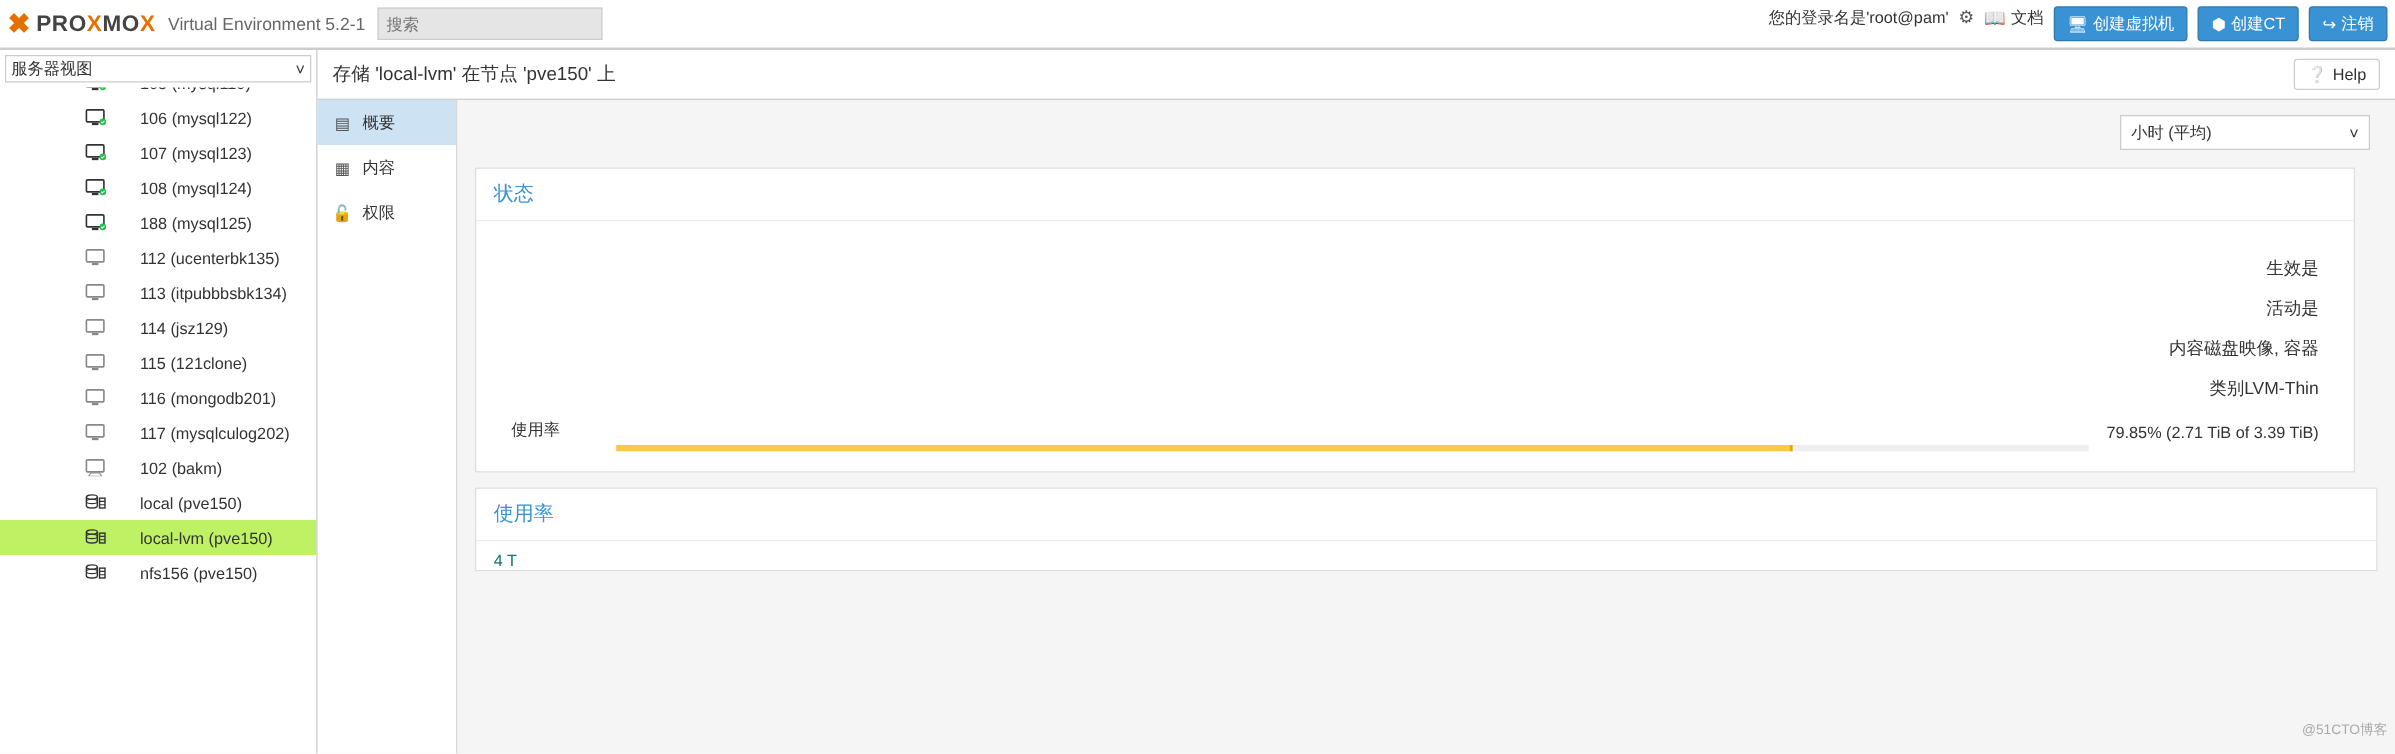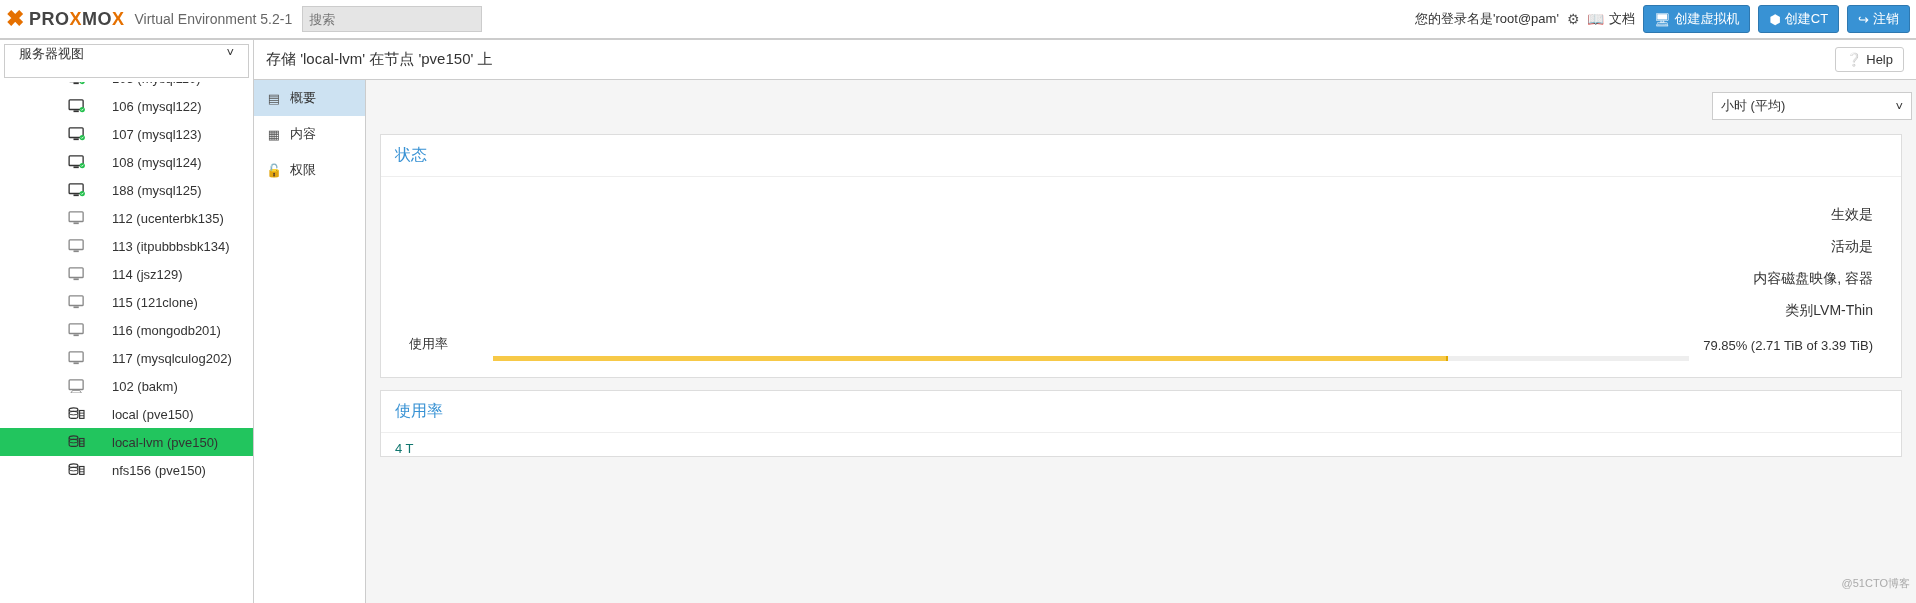--- a/index.html
+++ b/index.html
@@ -4,49 +4,49 @@
 <style>
 * { box-sizing: border-box; margin: 0; padding: 0; }
 body { font-family: "Helvetica Neue", Arial, sans-serif; font-size: 13px; color: #333; background: #fff; overflow: hidden; width: 1916px; height: 603px; }
 .hdr { height: 40px; background: #fff; border-bottom: 2px solid #ccc; display: flex; align-items: center; padding: 0 6px; }
 .logo { display: flex; align-items: center; font-weight: bold; font-size: 18px; letter-spacing: .5px; }
 .logo-x { color: #e57000; font-size: 22px; margin-right: 4px; font-weight: 900; }
 .logo-txt1 { color: #444; }
 .logo-txt2 { color: #e57000; }
 .ver { color: #666; margin-left: 10px; font-size: 14px; }
 .search { margin-left: 10px; width: 180px; height: 26px; border: 1px solid #ccc; padding: 0 6px; font-size: 13px; background: #e5e5e5; }
-.hdr-r { margin-left: auto; display: flex; align-items: center; gap: 8px; }
+.hdr-r { margin-left: auto; display: flex; align-items: flex-start; gap: 8px; }
 .login { color: #333; }
 .gear, .book { color: #555; font-size: 14px; }
 .docs { display: flex; align-items: center; gap: 4px; color: #333; cursor: pointer; }
 .btn { background: #3892d4; color: #fff; border: 1px solid #2e78b0; border-radius: 3px; padding: 4px 10px; font-size: 13px; cursor: pointer; display: flex; align-items: center; gap: 4px; }
 .main { display: flex; height: calc(100% - 40px); }
 .side { width: 254px; border-right: 1px solid #ccc; display: flex; flex-direction: column; }
-.view-sel { height: 34px; border: 1px solid #ccc; margin: 4px; display: flex; align-items: flex-start; padding: 0 14px; justify-content: space-between; cursor: pointer; background: #fff; }
+.view-sel { height: 22px; border: 1px solid #ccc; margin: 4px; display: flex; align-items: center; padding: 0 4px; justify-content: space-between; cursor: pointer; background: #fff; }
 .tree { flex: 1; overflow-y: auto; position: relative; }
 .tree::-webkit-scrollbar { width: 16px; }
 .tree::-webkit-scrollbar-track { background: #f0f0f0; border-left: 1px solid #ddd; }
 .tree::-webkit-scrollbar-thumb { background: #c0c0c0; border: 1px solid #aaa; }
 .item { display: flex; align-items: center; height: 28px; padding-left: 66px; cursor: pointer; white-space: nowrap; overflow: hidden; gap: 20px; }
-.item.sel { background: #22c55e; }
+.item.sel { background: #bef264; }
 .item.cut { padding-left: 66px; margin-top: -18px; }
 .item .ic { width: 22px; display: inline-flex; align-items: center; justify-content: center; font-size: 14px; }
 .item .lbl { margin-left: 4px; }
 .content { flex: 1; display: flex; flex-direction: column; }
 .crumb { height: 40px; border-bottom: 1px solid #ccc; display: flex; align-items: center; padding: 0 12px; gap: 19px; }
 .crumb-txt { font-size: 15px; color: #333; }
 .help { margin-left: auto; background: #fff; border: 1px solid #ccc; border-radius: 3px; padding: 4px 10px; display: flex; align-items: center; gap: 4px; cursor: pointer; }
 .body { flex: 1; display: flex; }
 .tabs { width: 112px; border-right: 1px solid #ccc; }
 .tab { height: 36px; display: flex; align-items: center; padding: 0 12px; gap: 8px; cursor: pointer; }
 .tab.act { background: #cde2f2; }
 .tab .ti { width: 16px; text-align: center; color: #555; }
 .panel { flex: 1; background: #f5f5f5; padding: 0; overflow: auto; position: relative; }
-.sel-time { position: absolute; top: 12px; right: 4px; width: 200px; height: 28px; border: 1px solid #ccc; background: #fff; display: flex; align-items: center; padding: 0 8px; justify-content: space-between; cursor: pointer; }
-.card { background: #fff; border: 1px solid #ddd; margin: 54px 14px 12px 14px; }
+.sel-time { position: absolute; top: 12px; right: 20px; width: 200px; height: 28px; border: 1px solid #ccc; background: #fff; display: flex; align-items: center; padding: 0 8px; justify-content: space-between; cursor: pointer; }
+.card { background: #fff; border: 1px solid #ddd; margin: 54px 32px 12px 14px; }
 .card-h { padding: 10px 14px; color: #3892d4; font-size: 16px; border-bottom: 1px solid #eee; }
 .card-b { padding: 22px 28px 16px 28px; }
 .row { display: flex; justify-content: flex-end; padding: 7px 0; font-size: 14px; }
 .row .k { color: #333; }
 .row .v { color: #333; }
 .usage-row { display: flex; align-items: flex-end; padding: 8px 0 0 0; }
 .usage-k { width: 70px; padding-bottom: 8px; }
 .bar-wrap { flex: 1; margin: 0 14px; }
 .bar { height: 5px; background: #eee; position: relative; }
 .bar-fill { height: 100%; background: #f7c948; width: 79.85%; border-right: 2px solid #e0a800; }

